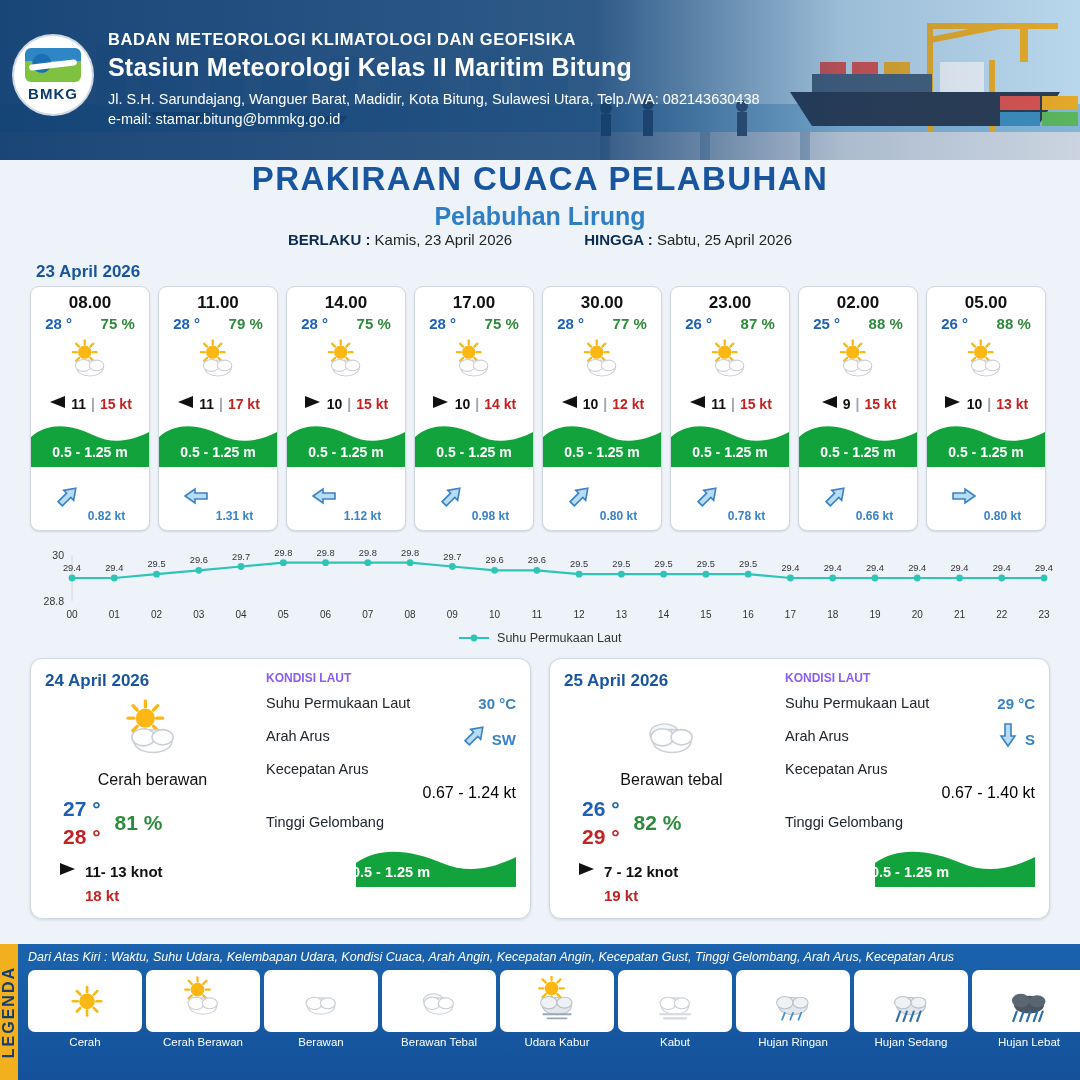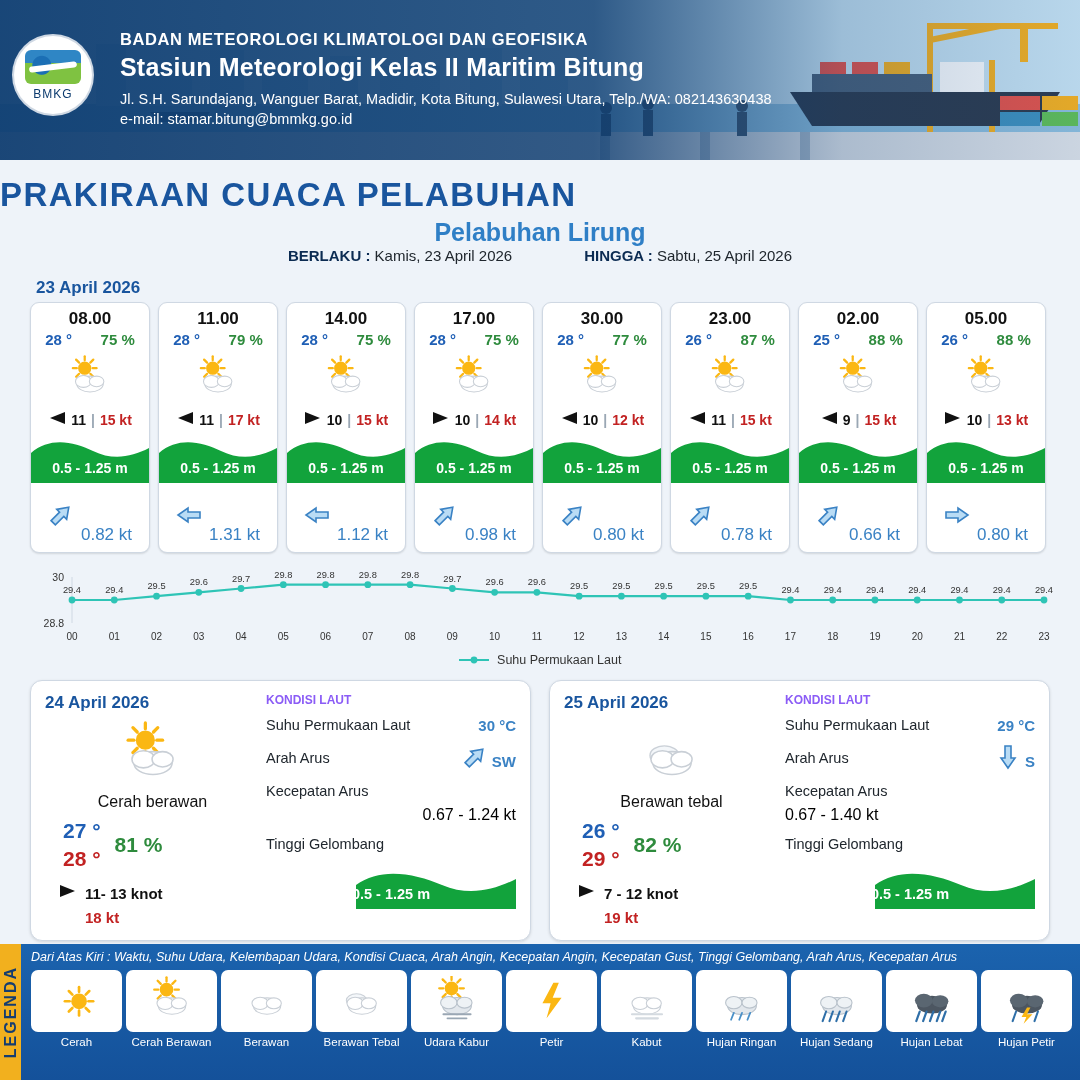--- a/index.html
+++ b/index.html
@@ -32,31 +32,31 @@
     width:56px;height:34px;border-radius:6px;
     background:
       radial-gradient(circle at 30% 45%, #1b6fb5 0 9px, transparent 10px),
       linear-gradient(180deg,#2f86c5 0 38%, #7fc241 38% 100%);
     position:relative; overflow:hidden;
   }
   .logo .swirl::after{
     content:""; position:absolute; left:4px; top:14px; width:48px; height:6px;
     background:#fff; border-radius:3px; transform:rotate(-7deg);
   }
-  .logo .bmkg { font-size:12px; font-weight:normal; color:#0b3a6e; letter-spacing:1px; margin-top:3px;}
-  .hdr-text { position:absolute; left:108px; top:30px; color:#fff;margin-left:12px; }
+  .logo .bmkg { font-size:15px; font-weight:bold; color:#0b3a6e; letter-spacing:1px; margin-top:3px;}
+  .hdr-text { position:absolute; left:108px; top:30px; color:#fff; }
   .hdr-line1 { font-size:16.5px; font-weight:bold; letter-spacing:.6px; }
   .hdr-line2 { font-size:25px; font-weight:bold; margin-top:4px; letter-spacing:.2px;}
   .hdr-line3 { font-size:14.5px; margin-top:9px; }
   .hdr-line4 { font-size:14.5px; margin-top:4px; }
 
   
   .title-main {
-    text-align:left; color:#19559e; font-size:33px; font-weight:bold;
-    letter-spacing:1.4px; margin-top:16px;
+    text-align:center; color:#19559e; font-size:33px; font-weight:bold;
+    letter-spacing:1.4px; 
   }
   .title-sub {
     text-align:center; color:#2f7fc6; font-size:25px; font-weight:bold; margin-top:4px;
   }
   .valid-row {
     margin-top:0; display:flex; justify-content:center; gap:72px;
     font-size:15px; color:#20272e;
   }
   .valid-row b { color:#0b2b52; }
 
@@ -82,21 +82,21 @@
   .c-wind .deg { color:#111; }
   .c-wind .sep { color:#9aa7b4; }
   .c-wind .kt { color:#c22222; }
   .wave-band { position:relative; height:52px; margin-top:2px; }
   .wave-band svg { position:absolute; left:0; bottom:0; }
   .wave-txt {
     position:absolute; left:0; right:0; bottom:7px; text-align:center;
     color:#fff; font-size:14px; font-weight:bold;
   }
   .c-cur { display:flex; align-items:center; justify-content:center; gap:7px; padding:6px 0 7px; }
-  .c-cur .val { color:#3a82c4; font-size:17px; font-weight:normal;margin-top:36px; }
+  .c-cur .val { color:#3a82c4; font-size:12px; font-weight:bold;margin-top:36px; }
 
   
   .chart-wrap { padding:6px 26px 0; }
   .chart-legend { text-align:center; font-size:12.5px; color:#333; margin-top:2px; }
   .chart-legend .swatch { display:inline-block; vertical-align:middle; margin-right:5px; }
 
   
   .panels { display:flex; gap:18px; padding:12px 30px 0; }
   .panel {
     flex:1; background:#fff; border:1px solid #cfd8e3; border-radius:12px;
@@ -132,21 +132,21 @@
   }
   .legend-side {
     width:34px; background:#f2b01e; color:#153d70; font-weight:bold;
     display:flex; align-items:center; justify-content:center;
     font-size:16px; letter-spacing:2px;
   }
   .legend-side span { writing-mode:vertical-rl; transform:rotate(180deg); }
   .legend-body { flex:1; padding:6px 8px 0 10px; }
   .legend-note { color:#fff; font-size:12.5px; font-style:italic; }
   .legend-items { display:flex; gap:4px; margin-top:6px; }
-  .leg-item { width:91px; }
+  .leg-item { width:114px; }
   .leg-box {
     height:62px; background:#fff; border-radius:7px; display:flex; align-items:center; justify-content:center;
   }
   .leg-lab { text-align:center; color:#fff; font-size:11.5px; margin-top:4px; }
 </style>
 </head>
 <body>
 
 <div class="header">
   <svg class="hdr-art" width="1080" height="160" viewBox="0 0 1080 160">
@@ -858,21 +858,21 @@
       <span class="lab">Arah Arus</span>
       <span class="val"><svg width="26" height="20" viewBox="0 0 26 20" style="transform:rotate(90deg)">
     <g fill="#b9dcf5" stroke="#3a82c4" stroke-width="1.6">
       <path d="M2 7 L14 7 L14 3 L24 10 L14 17 L14 13 L2 13 Z"></path>
     </g>
             </svg> S</span>
         </div>
         <div class="p-row">
         <span class="lab">Kecepatan Arus</span>
         </div>
-        <div style="margin:-6px 0 12px;">
+        <div style="text-align:right;margin:-6px 0 12px;">
           <span class="val wide">0.67 - 1.40 kt</span></div>
         <div class="p-row">
         <span class="lab">Tinggi Gelombang</span>
         </div>
       <div class="p-wave">
         <svg width="160" height="44" viewBox="0 0 160 44">
           <path d="M0 20 C24 2, 58 8, 86 20 C112 31, 136 26, 160 14 L160 44 L0 44 Z" fill="#12a33c"></path>
         </svg>
         <div class="lbl">0.5 - 1.25 m</div>
         </div>
@@ -984,28 +984,20 @@
                 <line x1="14" y1="56" x2="54" y2="56"></line>
                 <line x1="20" y1="62" x2="48" y2="62"></line>
               </g>
             </svg>
           </div>
     <div class="leg-lab">Udara Kabur</div>
         </div>
         <div class="leg-item">
           <div class="leg-box">
             <svg width="60" height="49.199999999999996" viewBox="0 0 68 72">
-              <path d="M36 10 L20 40 L32 40 L26 62 L48 32 L35 32 L44 10 Z" fill="#FBB713"></path>
-            </svg>
-          </div>
-    <div class="leg-lab">Petir</div>
-        </div>
-        <div class="leg-item">
-          <div class="leg-box">
-            <svg width="60" height="49.199999999999996" viewBox="0 0 68 72">
               <g>
                 <ellipse cx="34" cy="44" rx="20" ry="12" fill="#ffffff" stroke="#c9cfd6" stroke-width="1.6"></ellipse>
       <ellipse cx="24" cy="40" rx="12" ry="9" fill="#ffffff" stroke="#c9cfd6" stroke-width="1.6"></ellipse>
       <ellipse cx="44" cy="40" rx="11" ry="8" fill="#ffffff" stroke="#c9cfd6" stroke-width="1.6"></ellipse>
               </g>
               <g stroke="#d4dae0" stroke-width="3" stroke-linecap="round">
                 <line x1="12" y1="56" x2="56" y2="56"></line>
                 <line x1="18" y1="62" x2="50" y2="62"></line>
               </g>
             </svg>

